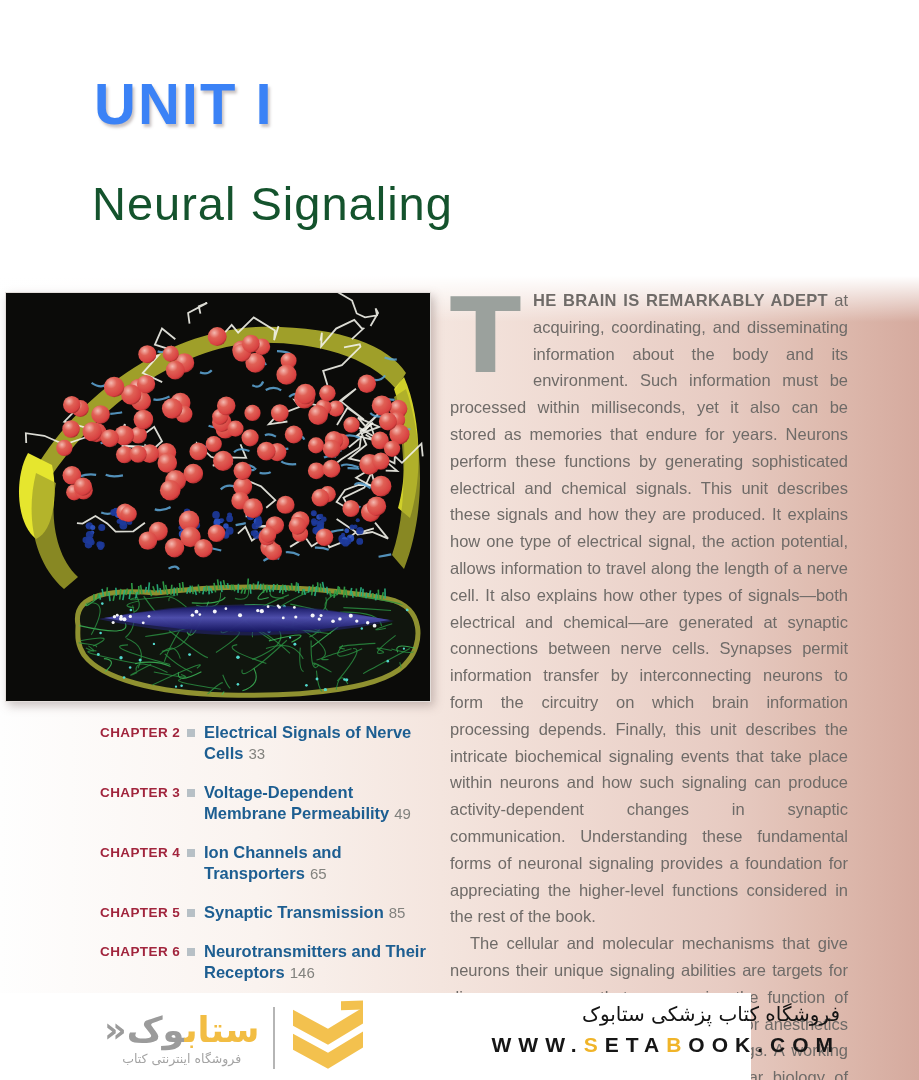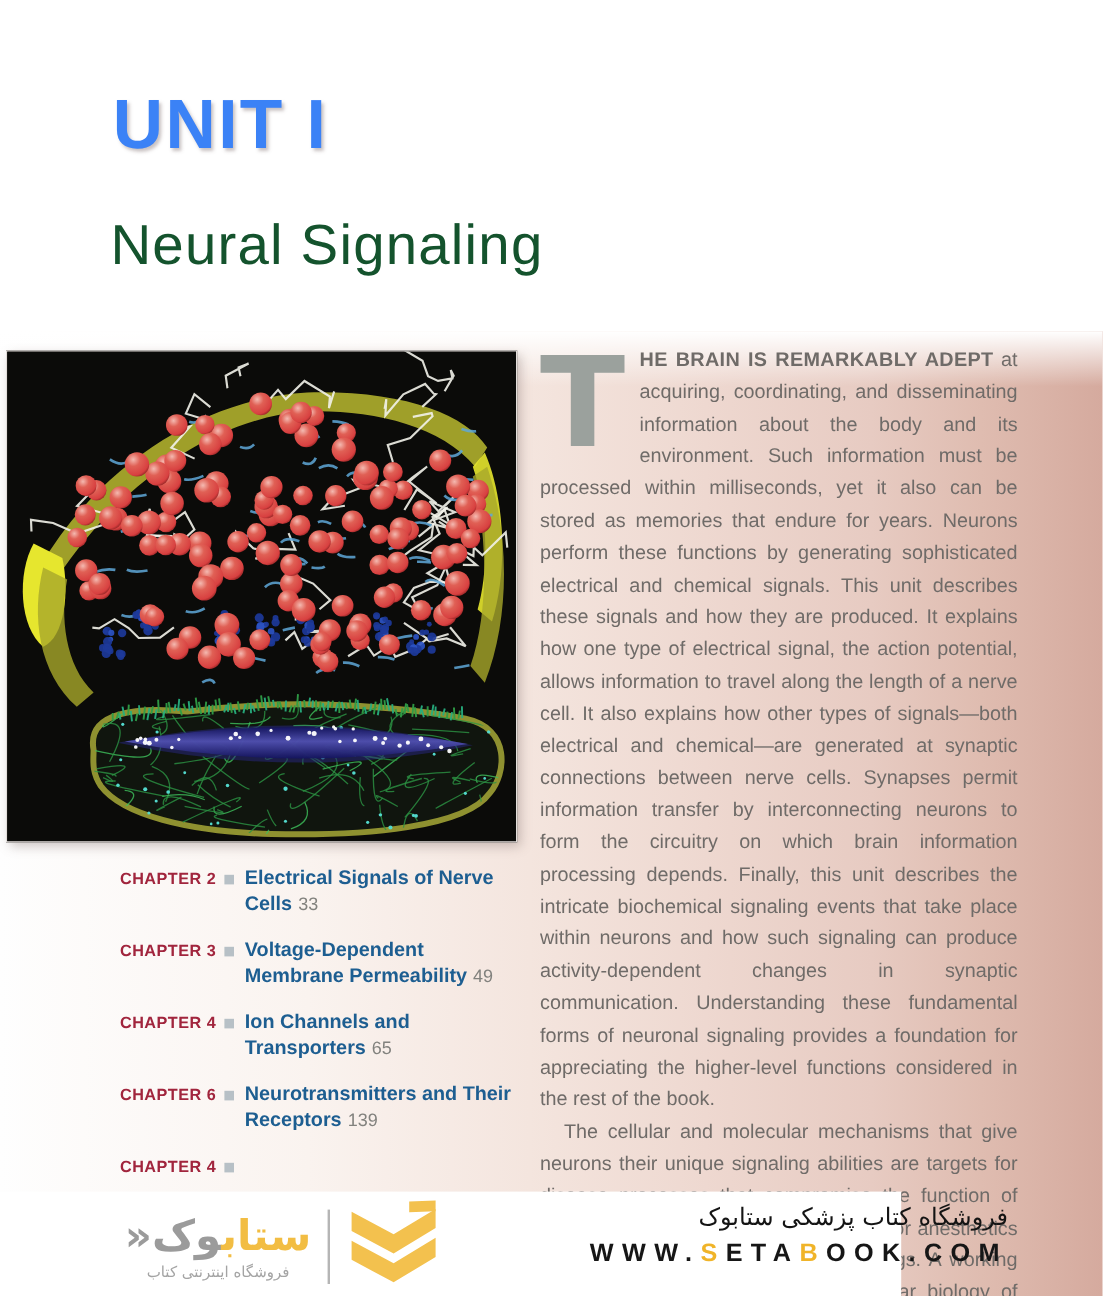--- a/index.html
+++ b/index.html
@@ -640,23 +640,28 @@
       <span class="ch-label">CHAPTER 3</span>
       <span class="ch-bullet"></span>
       <span class="ch-title"><span>Voltage-Dependent Membrane Permeability</span><span class="ch-page">49</span></span>
     </div>
     <div class="chapter-row">
       <span class="ch-label">CHAPTER 4</span>
       <span class="ch-bullet"></span>
       <span class="ch-title"><span>Ion Channels and Transporters</span><span class="ch-page">65</span></span>
     </div>
     <div class="chapter-row">
+      <span class="ch-label">CHAPTER 5</span>
+      <span class="ch-bullet"></span>
+      <span class="ch-title"><span>Synaptic Transmission</span><span class="ch-page">85</span></span>
+    </div>
+    <div class="chapter-row">
       <span class="ch-label">CHAPTER 6</span>
       <span class="ch-bullet"></span>
-      <span class="ch-title"><span>Neurotransmitters and Their Receptors</span><span class="ch-page">139</span></span>
+      <span class="ch-title"><span>Neurotransmitters and Their Receptors</span><span class="ch-page">146</span></span>
     </div>
     <div class="chapter-row">
       <span class="ch-label">CHAPTER 4</span>
       <span class="ch-bullet"></span>
     </div>
     <div class="chapter-row">
       <span class="ch-label">CHAPTER 8</span>
       <span class="ch-bullet"></span>
       <span class="ch-title"><span>Synaptic Plasticity</span><span class="ch-page">169</span></span>
     </div>

